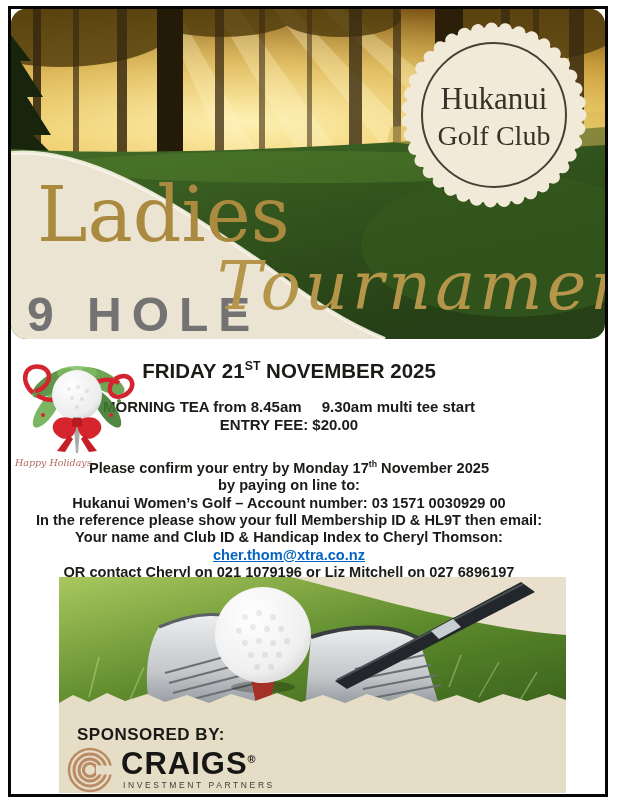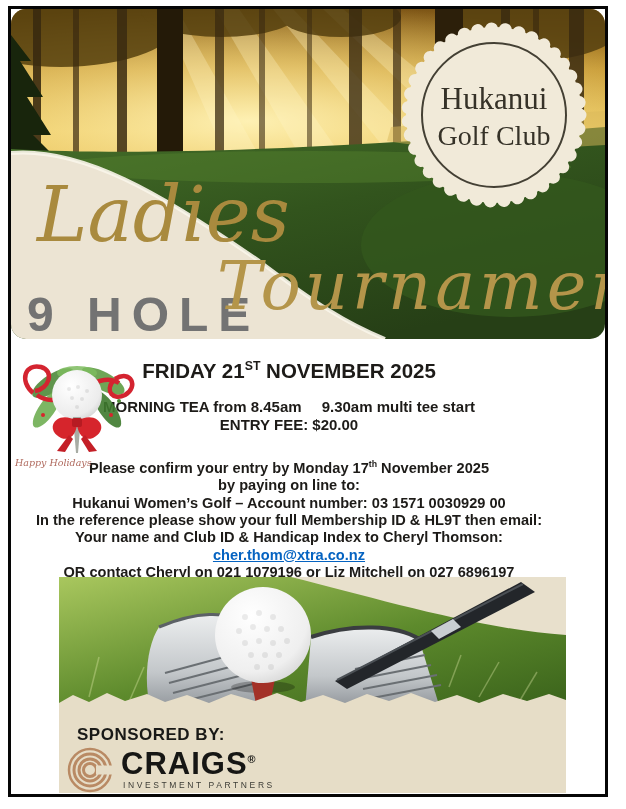--- a/index.html
+++ b/index.html
@@ -5,21 +5,21 @@
   html,body{margin:0;padding:0;background:#ffffff;}
   .stage{position:relative;width:626px;height:809px;background:#ffffff;overflow:hidden;
          font-family:"Liberation Sans",sans-serif;}
   .flyer{position:absolute;left:8px;top:6px;width:600px;height:791px;
          border:3px solid #060606;box-sizing:border-box;background:#ffffff;overflow:hidden;}
 
   
   .banner{position:relative;width:594px;height:330px;overflow:hidden;border-radius:15px;}
   .banner svg.bg{position:absolute;left:0;top:0;}
   .title-script1{position:absolute;left:26px;top:168px;font-family:"DejaVu Serif",serif;
-       font-style:italic;font-size:76px;color:#a98a3e;line-height:1;}
+       font-size:76px;color:#a98a3e;line-height:1;}
   .title-bold{position:absolute;left:16px;top:282px;font-size:48px;font-weight:800;
        letter-spacing:10px;color:#737373;line-height:1;}
   .title-script2{position:absolute;left:206px;top:244px;font-family:"DejaVu Serif",serif;
        font-style:italic;font-size:67px;letter-spacing:4px;color:#b4954a;line-height:1;}
   .badge{position:absolute;left:388px;top:8px;width:190px;height:196px;}
 
   
   .content{position:relative;width:594px;height:238px;background:#ffffff;}
   .holiday{position:absolute;left:4px;top:12px;width:128px;height:120px;text-align:left;}
   .holiday .cap{font-family:"DejaVu Serif",serif;font-style:italic;font-size:9.5px;

